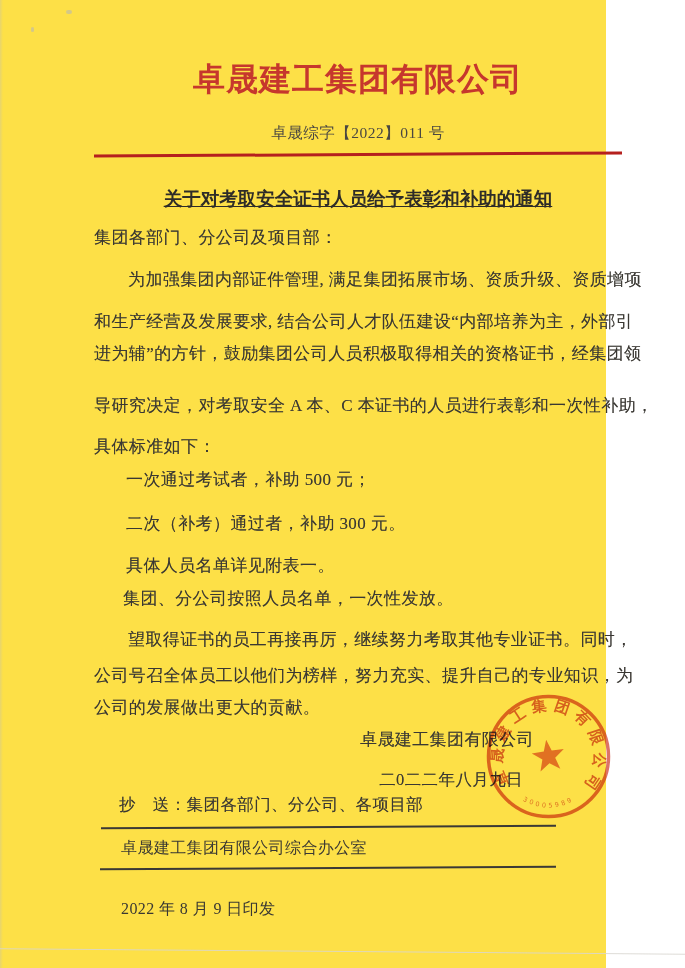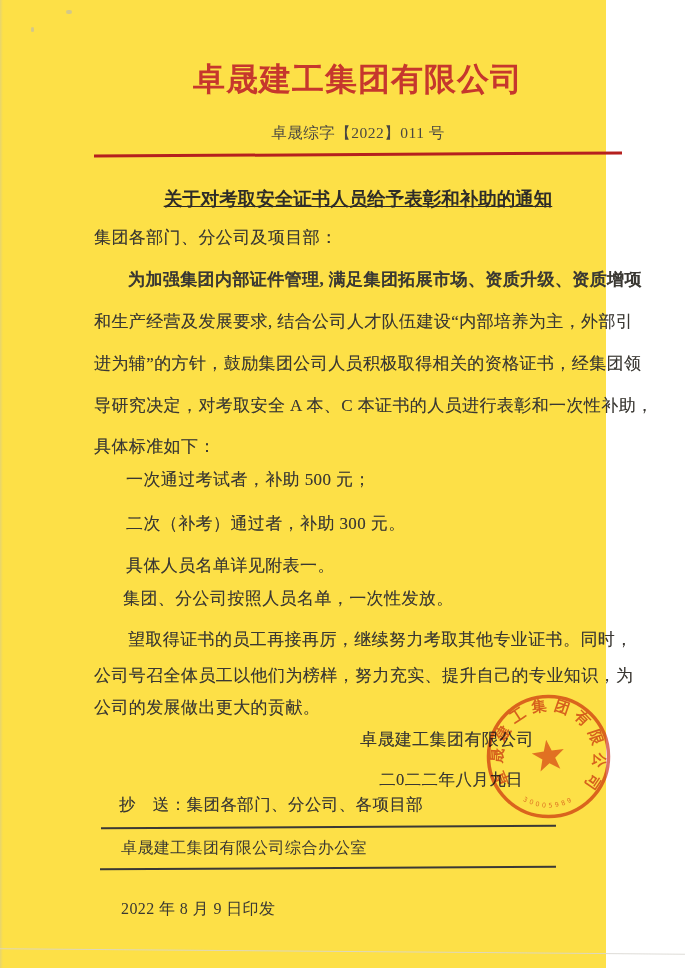--- a/index.html
+++ b/index.html
@@ -122,23 +122,23 @@
   <div class="speck" style="left:66px;top:10px;width:6px;height:4px;"></div>
   <div class="speck" style="left:31px;top:27px;width:3px;height:5px;"></div>
 
   <div class="company-header">卓晟建工集团有限公司</div>
   <div class="doc-number">卓晟综字【2022】011 号</div>
   <div class="red-rule"></div>
   <div class="doc-title">关于对考取安全证书人员给予表彰和补助的通知</div>
 
   <div class="line" style="left:94px;top:228px;">集团各部门、分公司及项目部：</div>
 
-  <div class="line" style="left:128px;top:270px;font-weight:bold;">为加强集团内部证件管理, 满足集团拓展市场、资质升级、资质增项</div>
+  <div class="line" style="left:128px;top:270px;">为加强集团内部证件管理, 满足集团拓展市场、资质升级、资质增项</div>
   <div class="line" style="left:94px;top:312px;">和生产经营及发展要求, 结合公司人才队伍建设“内部培养为主，外部引</div>
-  <div class="line" style="left:94px;top:354px;text-align:center;">进为辅”的方针，鼓励集团公司人员积极取得相关的资格证书，经集团领</div>
+  <div class="line" style="left:94px;top:344px;text-align:center;">进为辅”的方针，鼓励集团公司人员积极取得相关的资格证书，经集团领</div>
   <div class="line" style="left:94px;top:396px;">导研究决定，对考取安全 A 本、C 本证书的人员进行表彰和一次性补助，</div>
   <div class="line" style="left:94px;top:437px;">具体标准如下：</div>
 
   <div class="line" style="left:126px;top:470px;">一次通过考试者，补助 500 元；</div>
   <div class="line" style="left:126px;top:514px;">二次（补考）通过者，补助 300 元。</div>
   <div class="line" style="left:126px;top:556px;">具体人员名单详见附表一。</div>
   <div class="line" style="left:123px;top:589px;">集团、分公司按照人员名单，一次性发放。</div>
 
   <div class="line" style="left:128px;top:630px;">望取得证书的员工再接再厉，继续努力考取其他专业证书。同时，</div>
   <div class="line" style="left:94px;top:666px;">公司号召全体员工以他们为榜样，努力充实、提升自己的专业知识，为</div>

